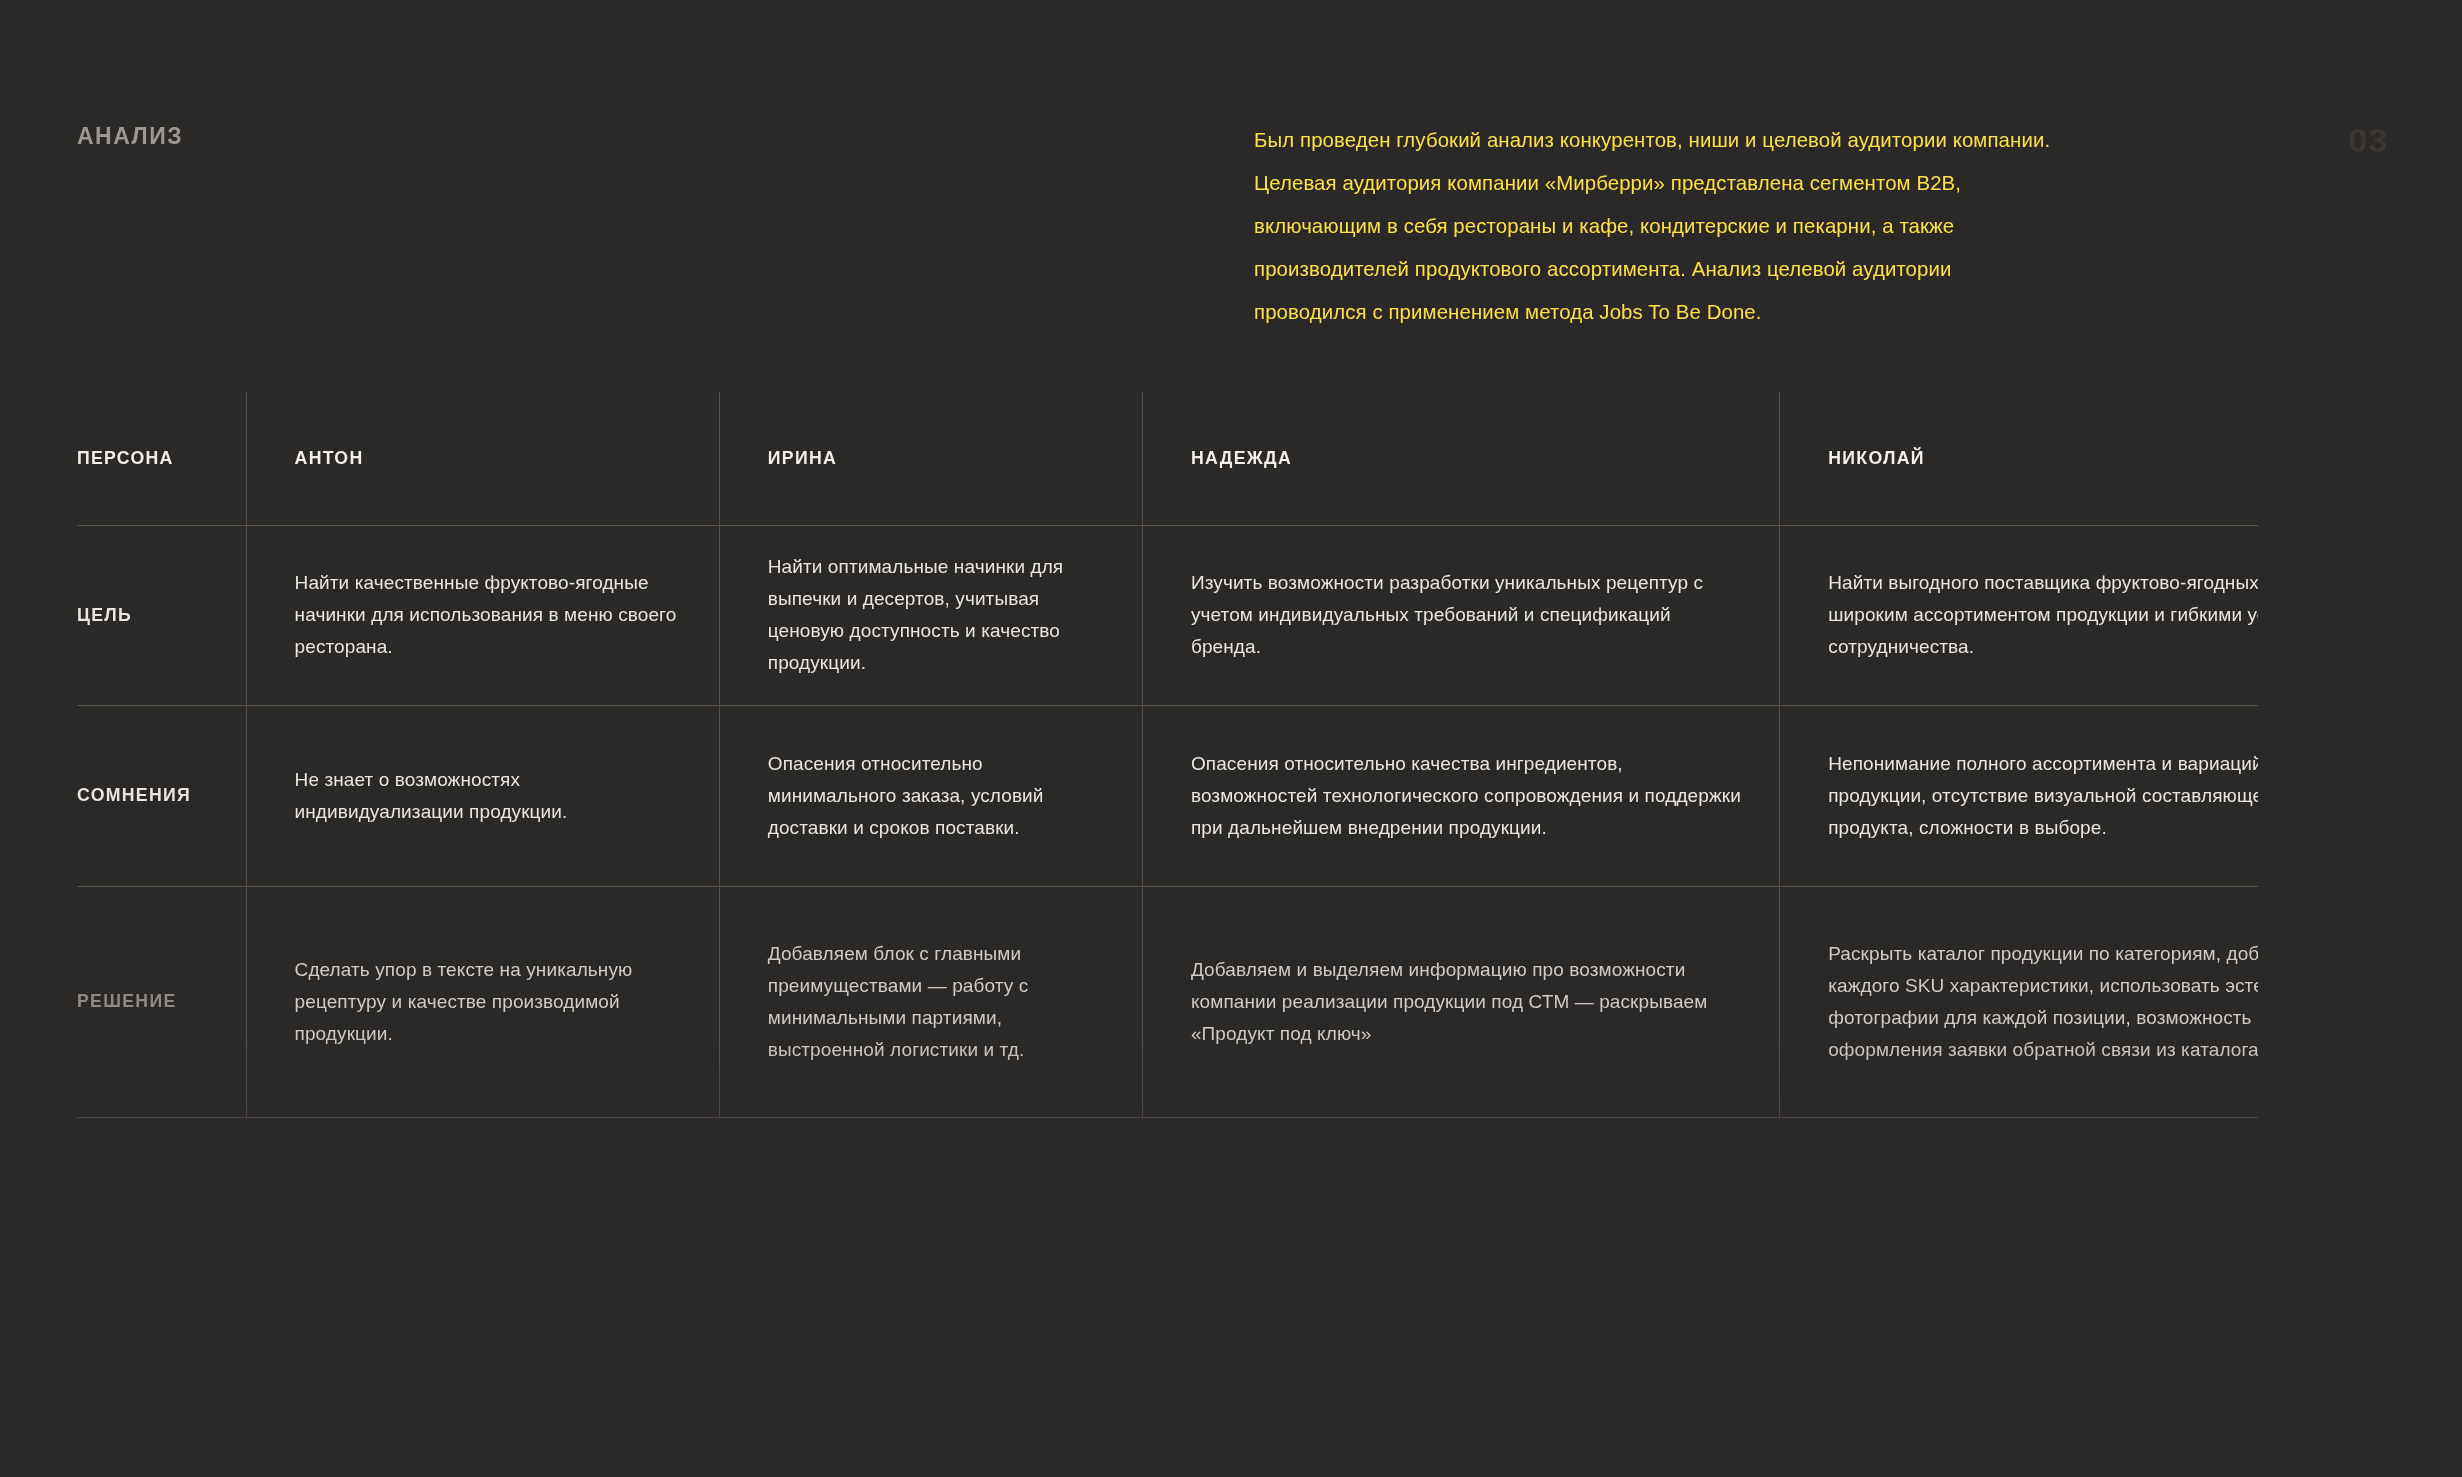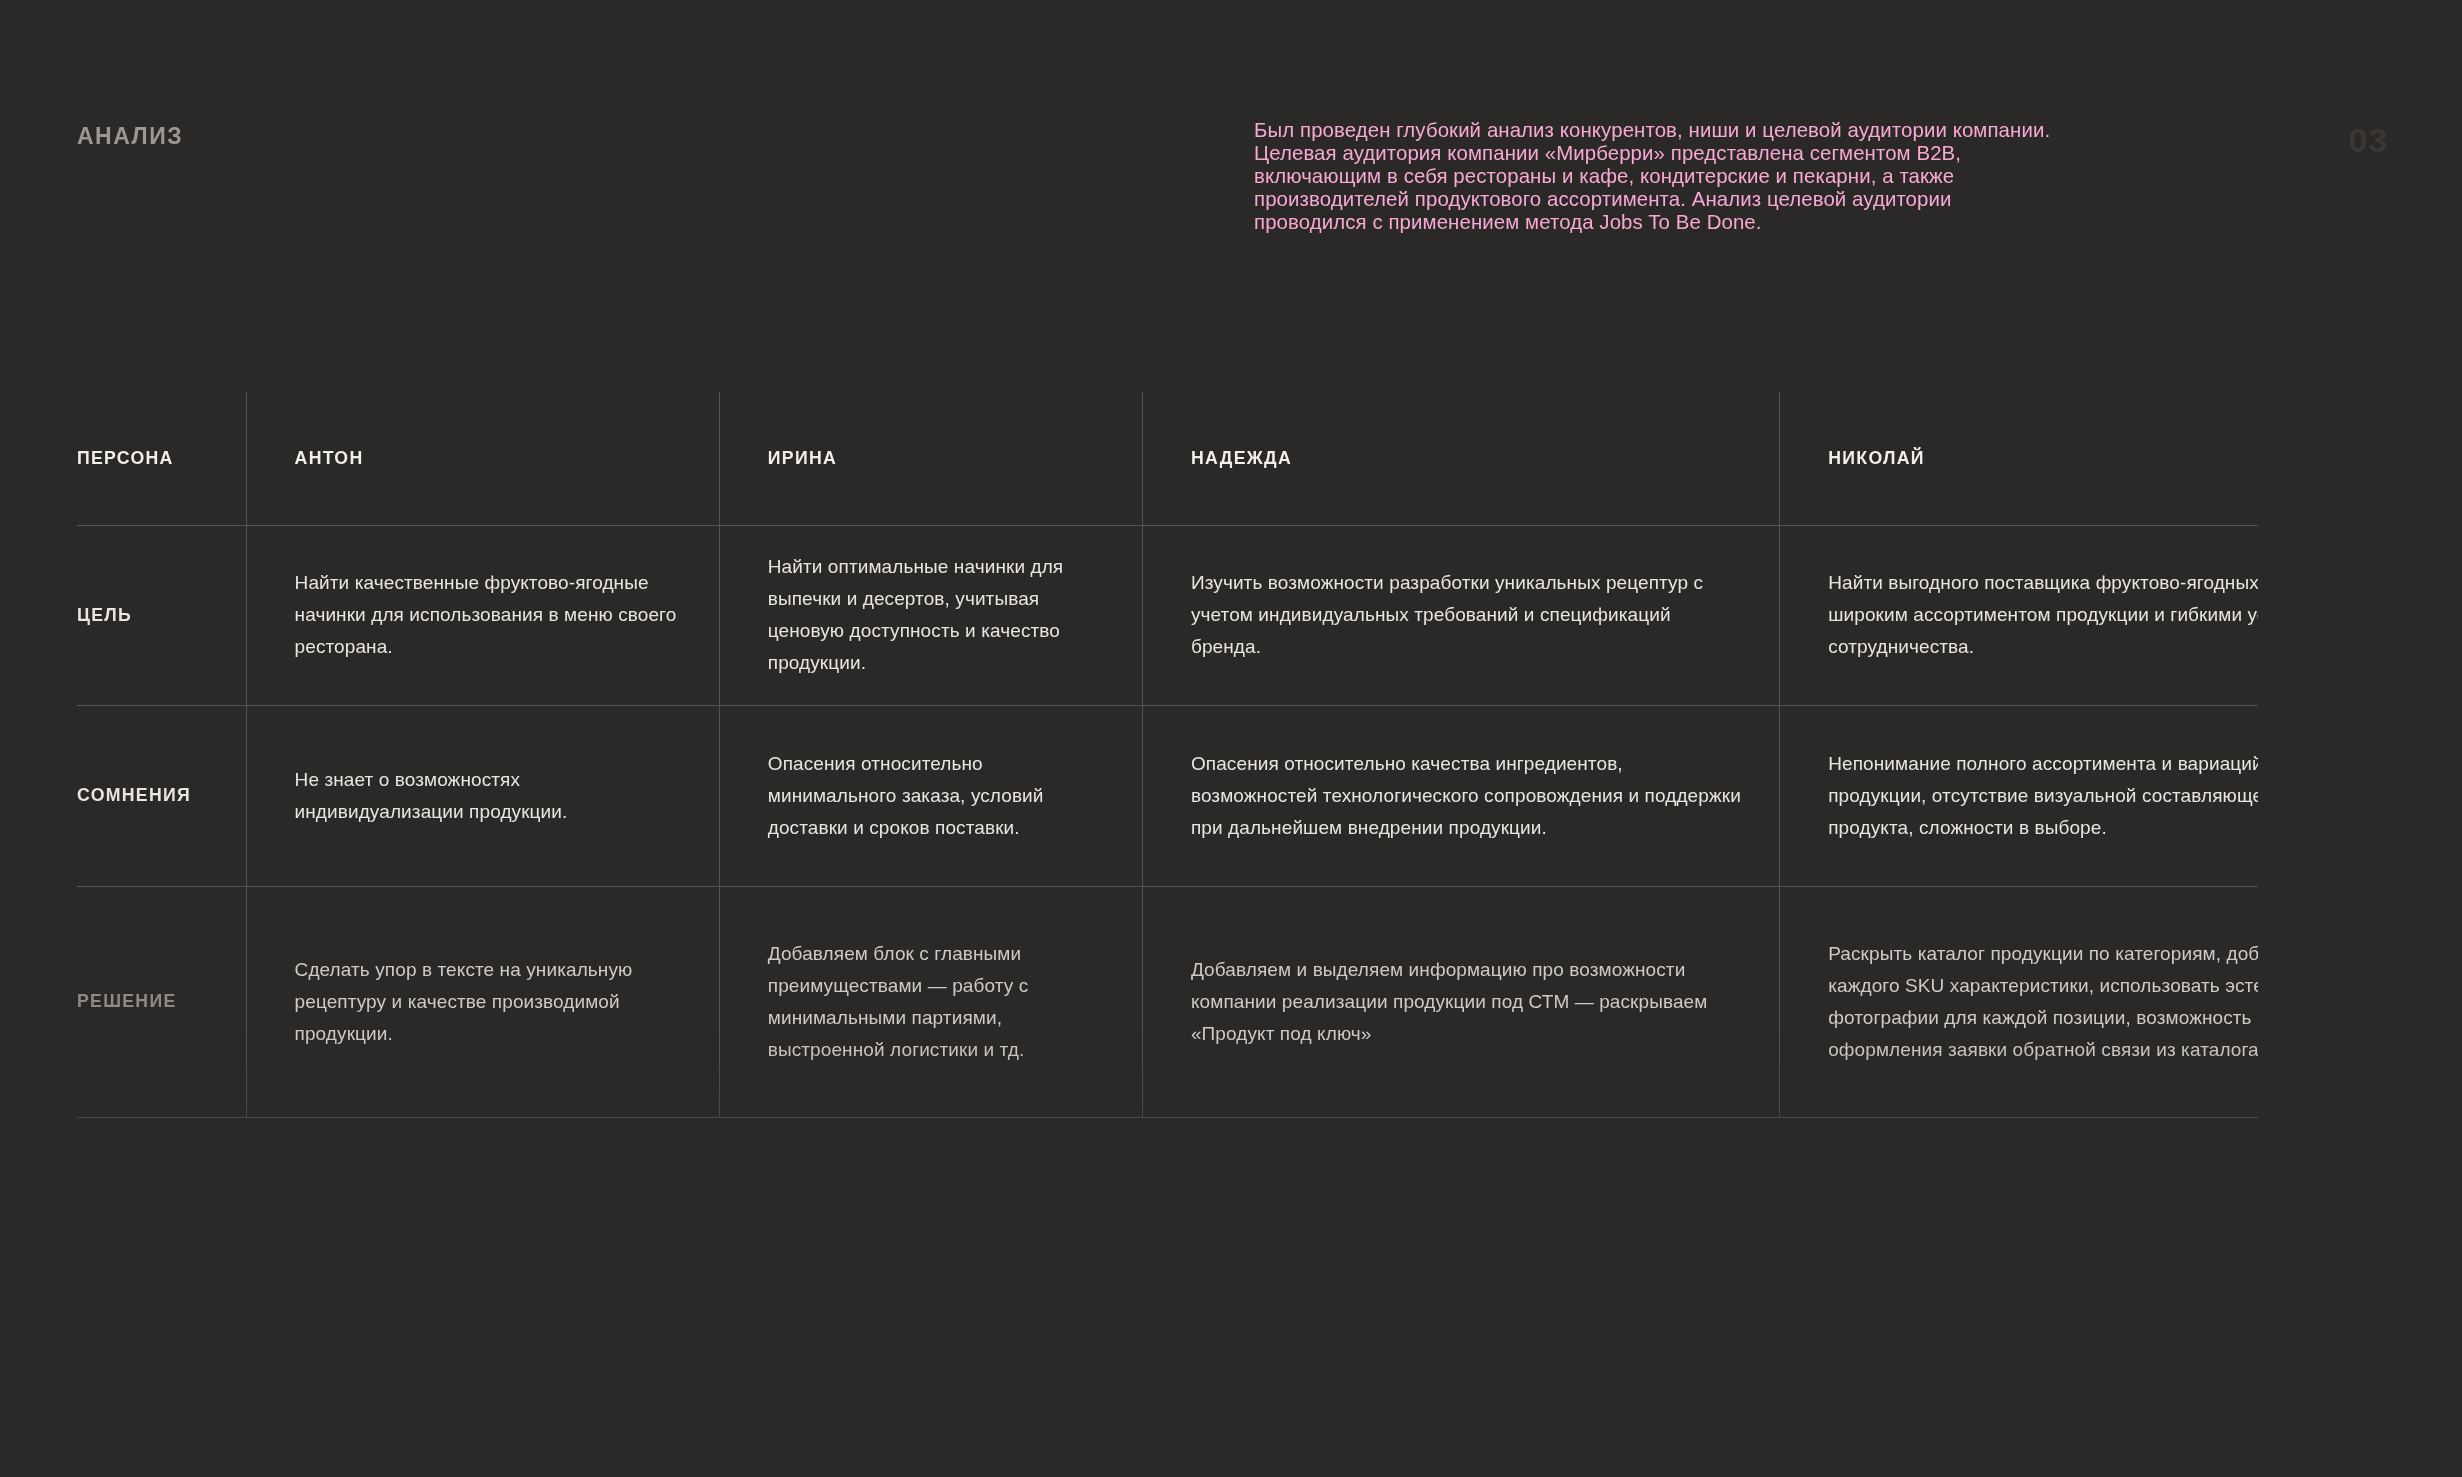--- a/index.html
+++ b/index.html
@@ -34,23 +34,23 @@
     font-weight:700;
     color:#9d9792;
   }
 
   .intro {
     position:absolute;
     left:1254px;
     top:119px;
     width:800px;
     font-size:20.4px;
-    line-height:23px;
+    line-height:43px;
     letter-spacing:0.1px;
-    color:#f9a8d4;
+    color:#fde047;
     font-weight:400;
   }
 
   .page-num {
     position:absolute;
     right:74px;
     top:123px;
     font-size:34px;
     font-weight:700;
     letter-spacing:0.8px;

